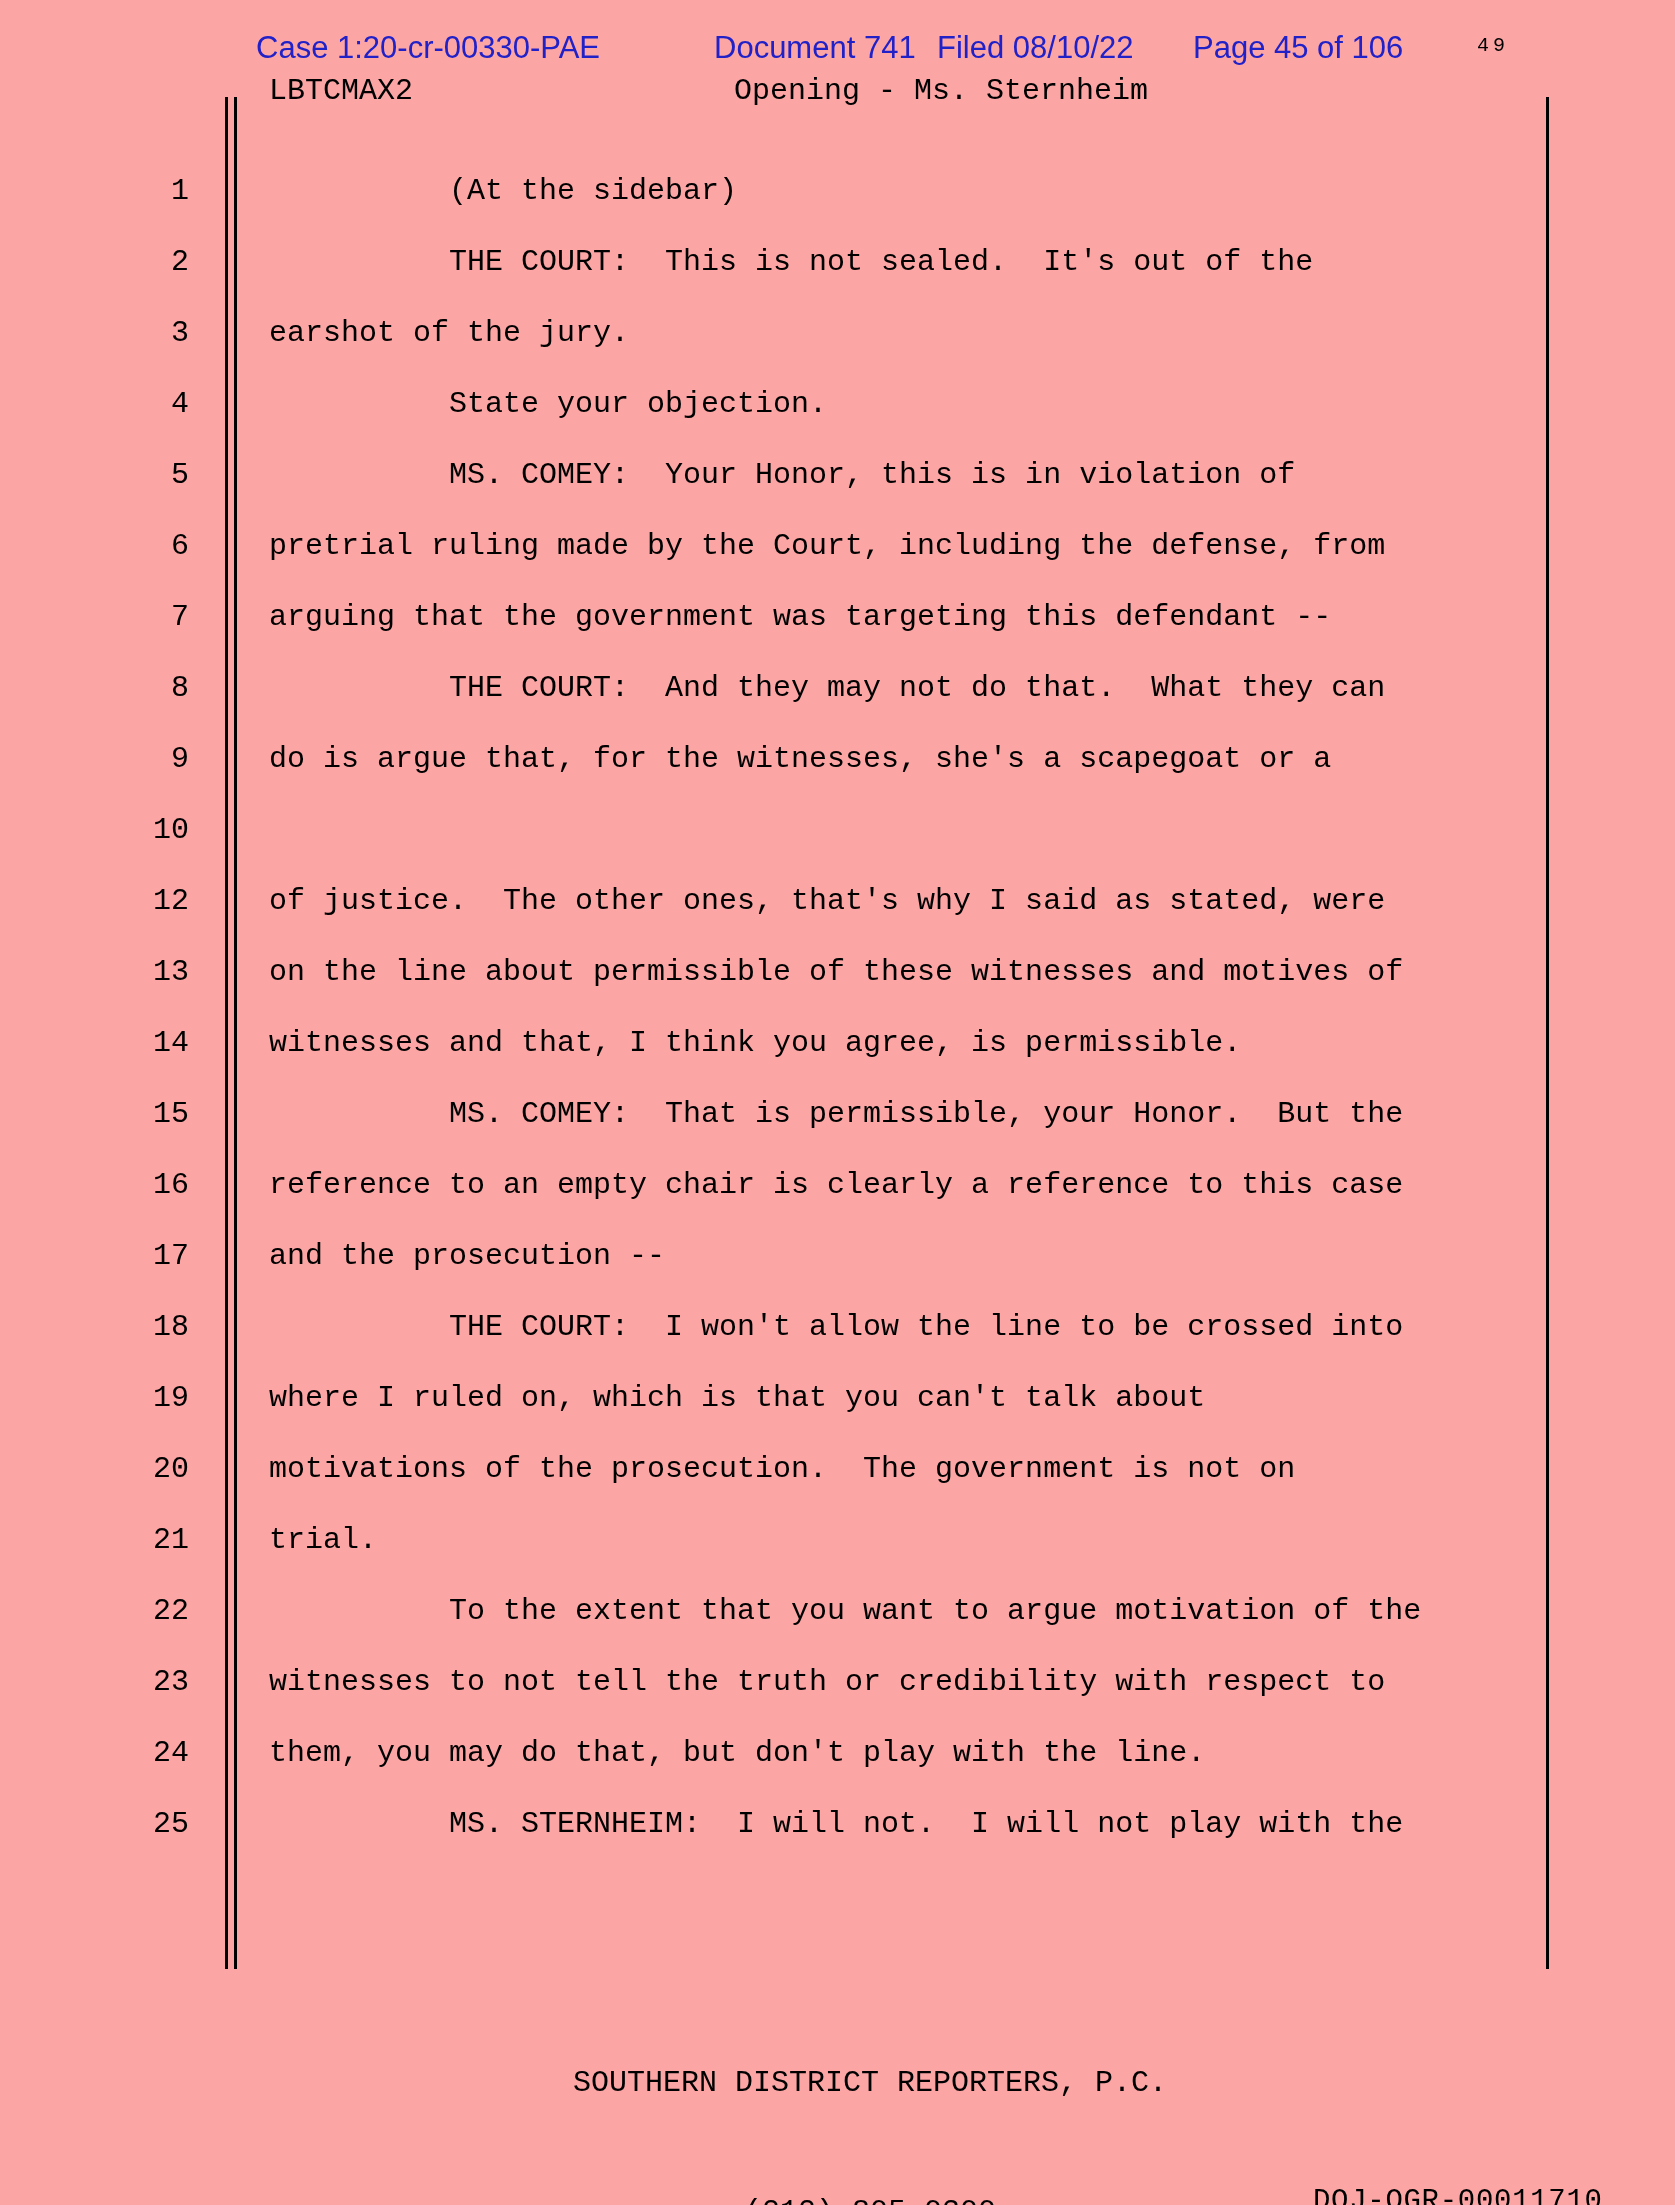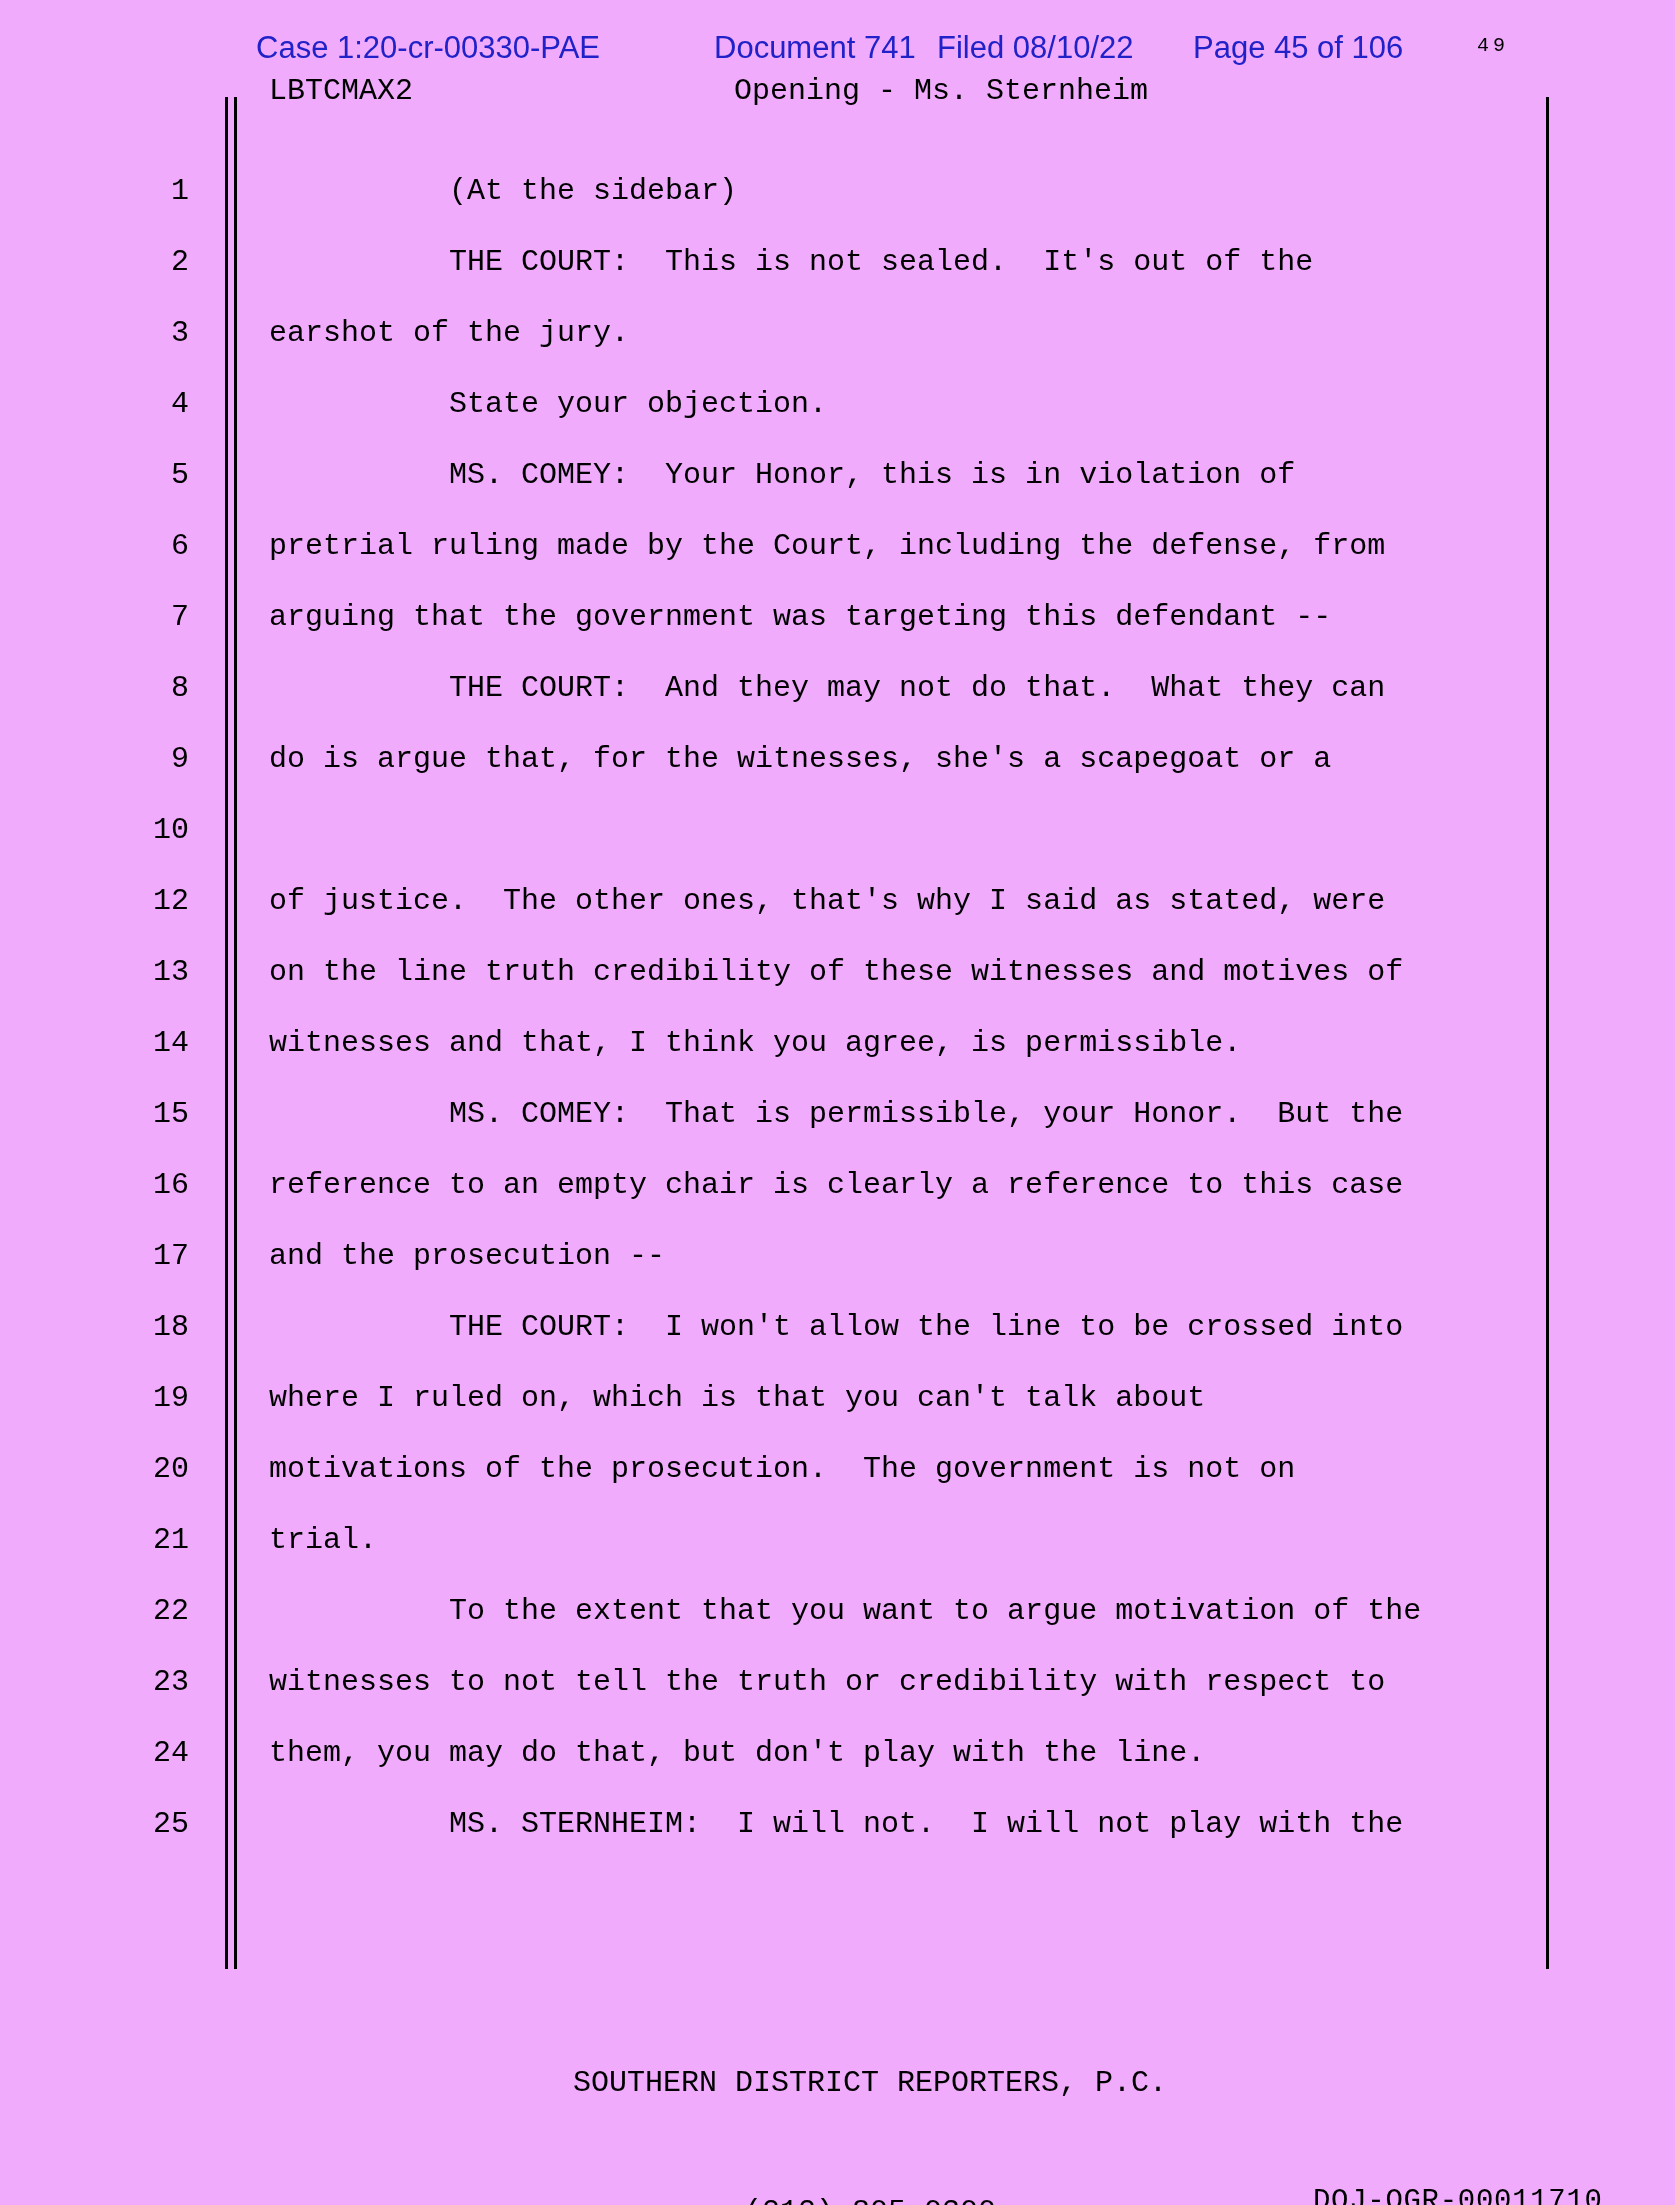--- a/index.html
+++ b/index.html
@@ -1,17 +1,17 @@
 <!DOCTYPE html>
 <html style="font-size:10.5px"><head>
 <meta charset="utf-8">
 <style>
   html,body { margin:0; padding:0; background:#e8e8e8; }
   .page {
-    position:relative; width:1675px; height:2205px; background:#f0abfc;
+    position:relative; width:1675px; height:2205px; background:#fca5a5;
     font-family:"Liberation Mono","DejaVu Sans Mono",monospace; color:#000;
     overflow:hidden; margin:0 auto;
   }
   
   .stamp-part {
     position:absolute; top:30px;
     font-family:"Liberation Sans","DejaVu Sans",sans-serif;
     font-size:31px; color:#2121C8; white-space:pre;
   }
   .stamp-case  { left:256px; }
@@ -62,21 +62,21 @@
     <div class="line"><span class="num">2</span><span class="txt">          THE COURT:  This is not sealed.  It's out of the</span></div>
     <div class="line"><span class="num">3</span><span class="txt">earshot of the jury.</span></div>
     <div class="line"><span class="num">4</span><span class="txt">          State your objection.</span></div>
     <div class="line"><span class="num">5</span><span class="txt">          MS. COMEY:  Your Honor, this is in violation of</span></div>
     <div class="line"><span class="num">6</span><span class="txt">pretrial ruling made by the Court, including the defense, from</span></div>
     <div class="line"><span class="num">7</span><span class="txt">arguing that the government was targeting this defendant --</span></div>
     <div class="line"><span class="num">8</span><span class="txt">          THE COURT:  And they may not do that.  What they can</span></div>
     <div class="line"><span class="num">9</span><span class="txt">do is argue that, for the witnesses, she's a scapegoat or a</span></div>
     <div class="line"><span class="num">10</span></div>
     <div class="line"><span class="num">12</span><span class="txt">of justice.  The other ones, that's why I said as stated, were</span></div>
-    <div class="line"><span class="num">13</span><span class="txt">on the line truth credibility of these witnesses and motives of</span></div>
+    <div class="line"><span class="num">13</span><span class="txt">on the line about permissible of these witnesses and motives of</span></div>
     <div class="line"><span class="num">14</span><span class="txt">witnesses and that, I think you agree, is permissible.</span></div>
     <div class="line"><span class="num">15</span><span class="txt">          MS. COMEY:  That is permissible, your Honor.  But the</span></div>
     <div class="line"><span class="num">16</span><span class="txt">reference to an empty chair is clearly a reference to this case</span></div>
     <div class="line"><span class="num">17</span><span class="txt">and the prosecution --</span></div>
     <div class="line"><span class="num">18</span><span class="txt">          THE COURT:  I won't allow the line to be crossed into</span></div>
     <div class="line"><span class="num">19</span><span class="txt">where I ruled on, which is that you can't talk about</span></div>
     <div class="line"><span class="num">20</span><span class="txt">motivations of the prosecution.  The government is not on</span></div>
     <div class="line"><span class="num">21</span><span class="txt">trial.</span></div>
     <div class="line"><span class="num">22</span><span class="txt">          To the extent that you want to argue motivation of the</span></div>
     <div class="line"><span class="num">23</span><span class="txt">witnesses to not tell the truth or credibility with respect to</span></div>

